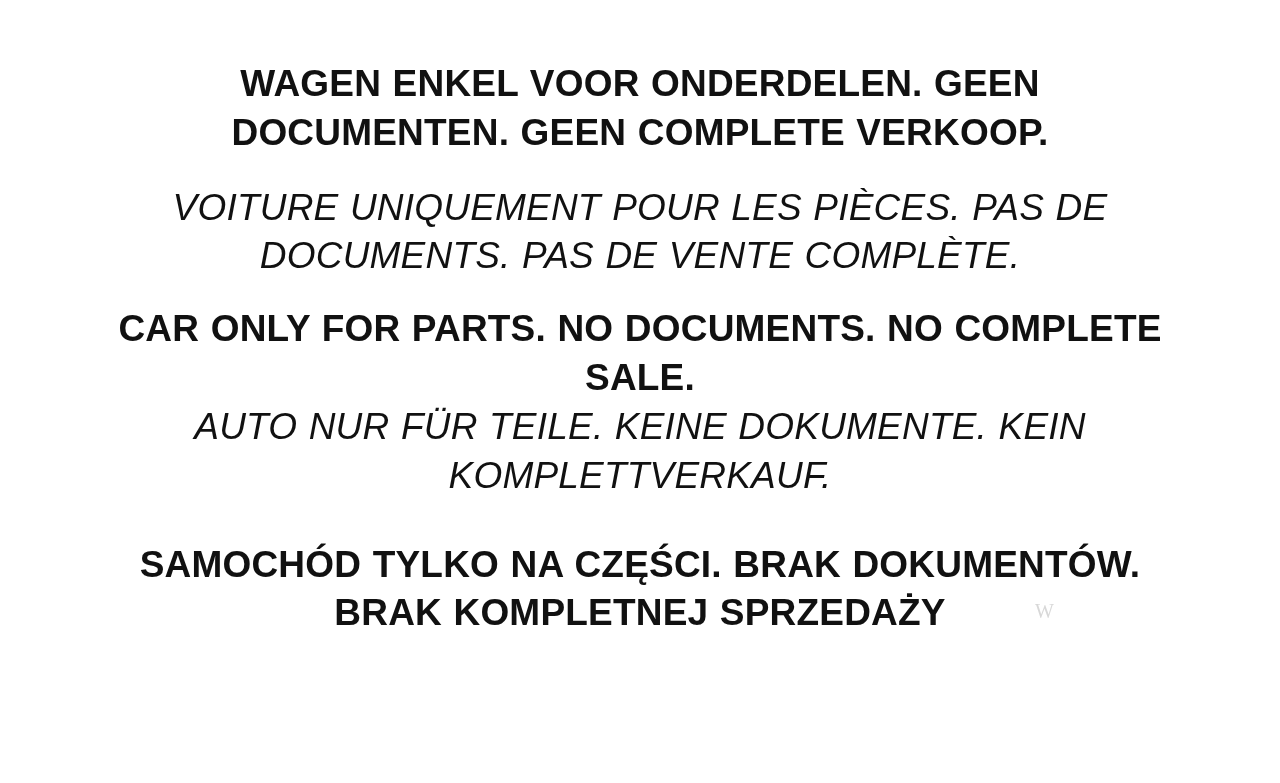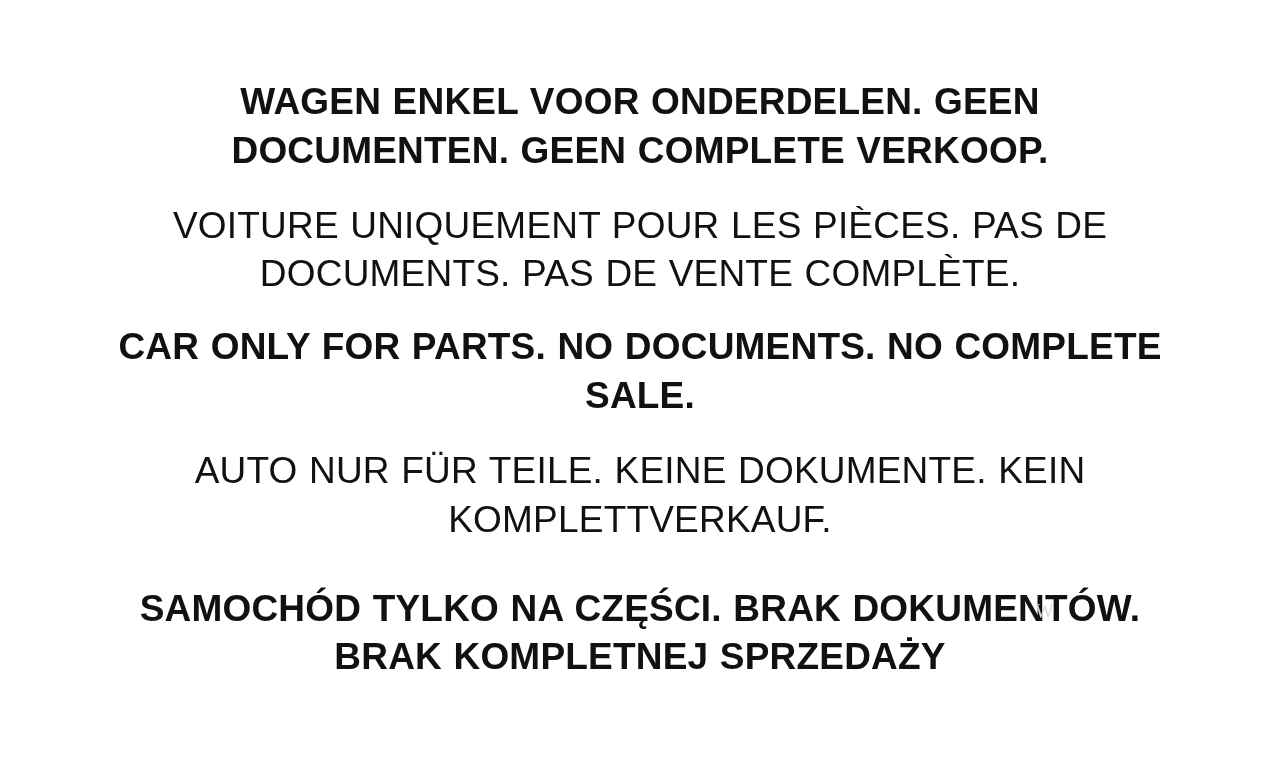--- a/index.html
+++ b/index.html
@@ -13,43 +13,44 @@
     font-family: "Liberation Sans", sans-serif;
     color: #111111;
     overflow: hidden;
   }
   .page {
     position: relative;
     width: 1280px;
     height: 783px;
     background: #ffffff;
     box-sizing: border-box;
-    padding: 78px 100px 40px 100px;
+    padding: 60px 100px 40px 100px;
     display: flex;
     flex-direction: column;
     align-items: center;
   }
   .notice-block {
     width: 1080px;
     text-align: center;
     line-height: 1.32;
     letter-spacing: 0.2px;
     word-spacing: 1px;
   }
   .notice-block.bold {
     font-weight: 700;
     font-size: 37px;
   }
   .notice-block.regular {
     font-weight: 400;
     font-size: 37px;
+    font-style: italic;
   }
   .b-nl { margin-bottom: 26px; }
   .b-fr { margin-bottom: 24px; }
-  .b-en { margin-bottom: 26px; }
+  .b-en { }
   .b-de { margin-bottom: 40px; }
   .b-pl { margin-bottom: 0; }
 
   .watermark {
     position: absolute;
     right: 225px;
     top: 600px;
     font-family: "Liberation Serif", serif;
     font-size: 20px;
     color: #d8d8d8;

